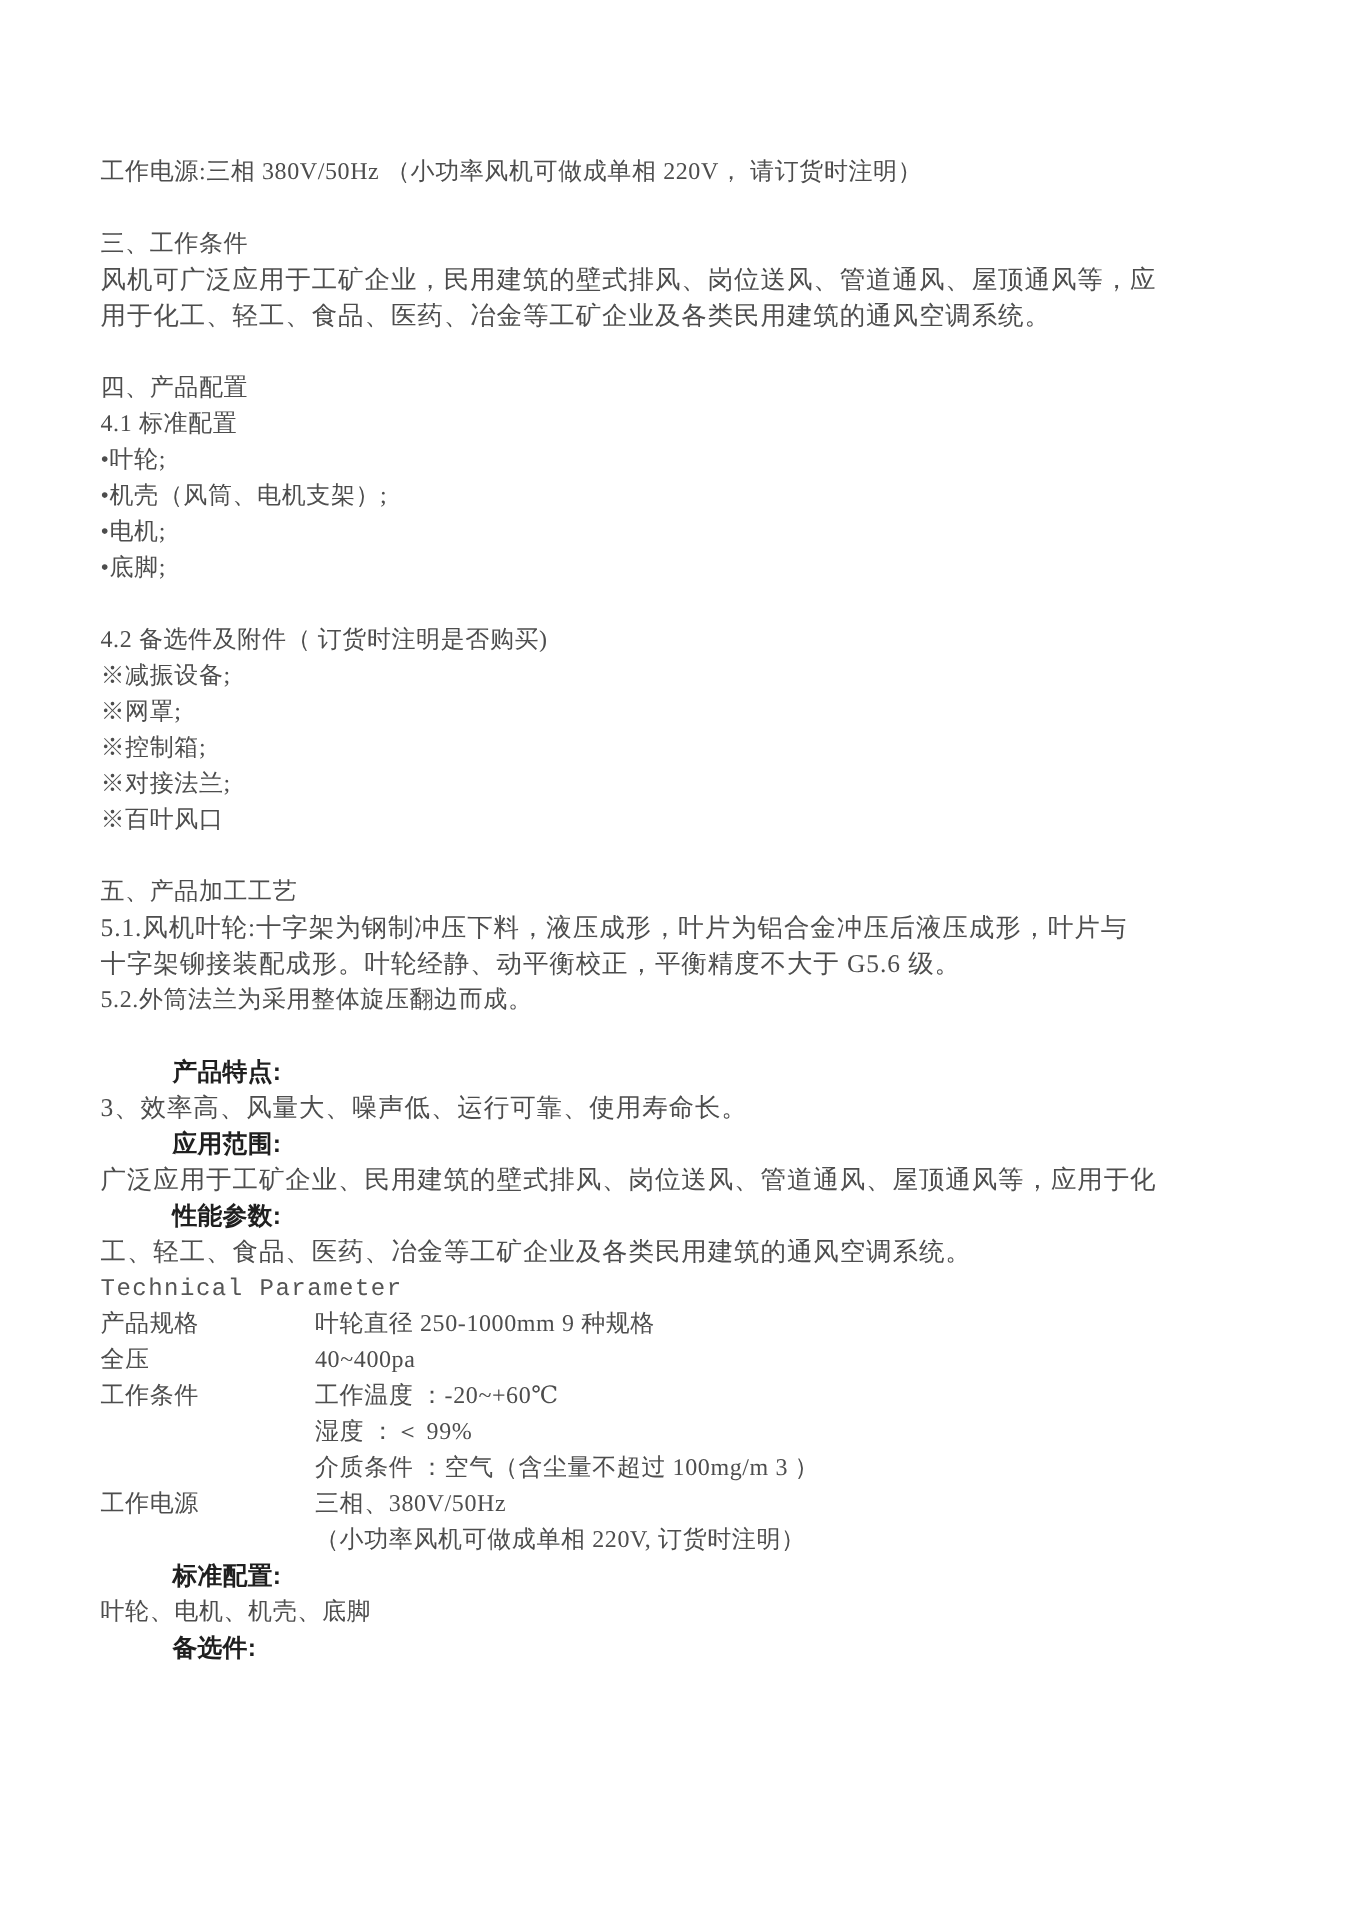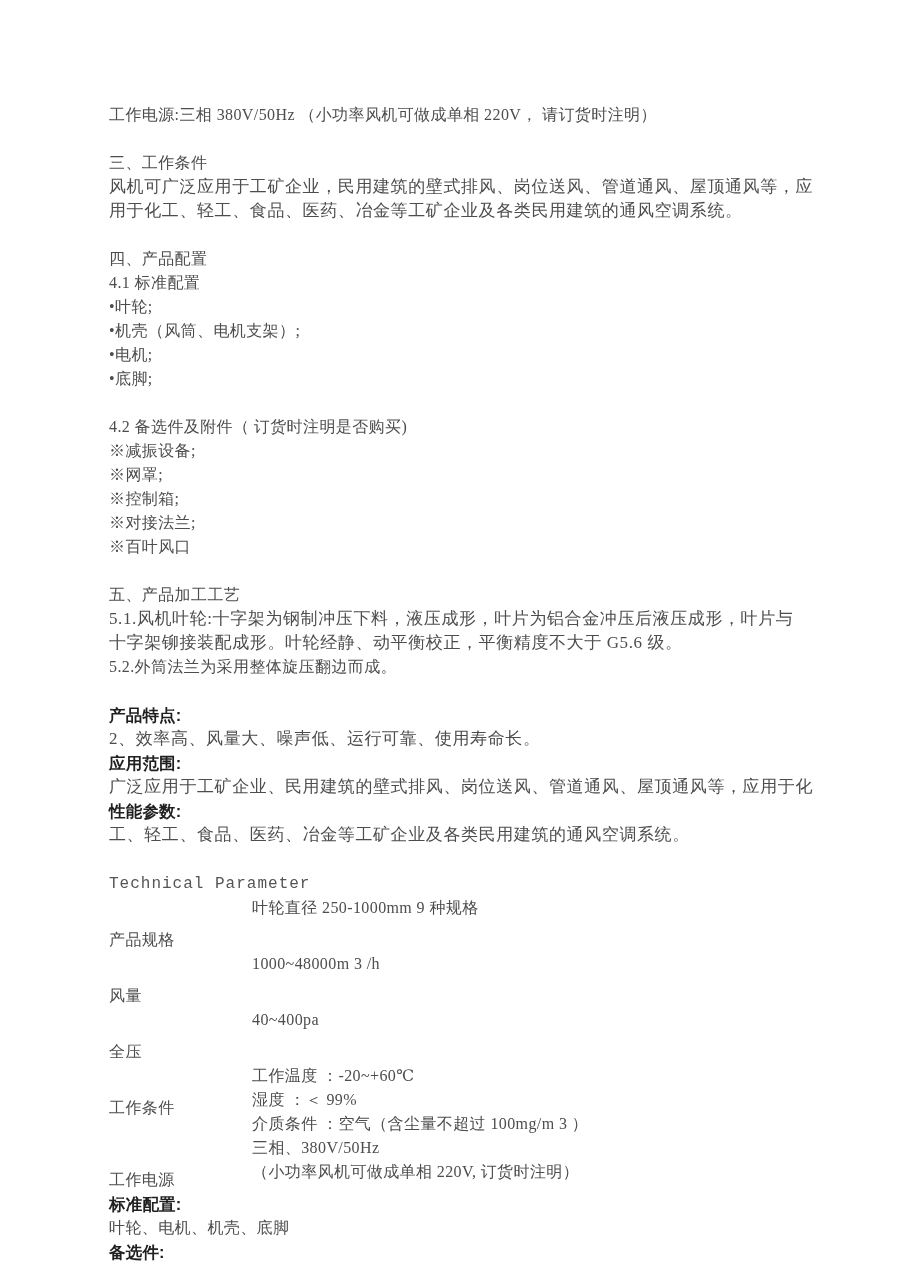--- a/index.html
+++ b/index.html
@@ -5,39 +5,40 @@
   html, body { margin: 0; padding: 0; }
   body {
     width: 900px; height: 1273px;
     background: #ffffff;
     overflow: hidden;
     font-family: "Liberation Serif", "DejaVu Serif", serif;
   }
   .page {
     box-sizing: border-box;
     width: 900px; height: 1112px;
-    padding: 103px 108px 0 109px;
+    padding: 103px 108px 0 67px;
     color: #4d4d4d;
     font-size: 16px;
     line-height: 24px;
     letter-spacing: 0.4px;
   }
   .line { height: 24px; white-space: nowrap; }
   .gap  { height: 24px; }
   .large { font-size: 17px; letter-spacing: 0.6px; }
   .bold-head {
     font-family: "Liberation Sans", "DejaVu Sans", sans-serif;
     font-weight: bold;
     color: #1f1f1f;
     font-size: 16.5px;
     letter-spacing: 0.2px;
+    margin-left: 48px;
   }
-  .mono { font-family: "Liberation Mono", "DejaVu Sans Mono", monospace; letter-spacing: 1px; color: #555; margin-top: 25px; }
+  .mono { font-family: "Liberation Mono", "DejaVu Sans Mono", monospace; letter-spacing: 1px; color: #555; }
   .param-row { display: flex; }
-  .param-label { width: 143px; flex: 0 0 143px; margin-top: 32px; }
+  .param-label { width: 143px; flex: 0 0 143px; }
   .param-value { flex: 1; }
 </style>
 </head>
 <body>
 
 <div class="page">
 
   <div class="line">工作电源:三相 380V/50Hz （小功率风机可做成单相 220V， 请订货时注明）</div>
   <div class="gap"></div>
 
@@ -62,42 +63,36 @@
   <div class="line">※百叶风口</div>
   <div class="gap"></div>
 
   <div class="line">五、产品加工工艺</div>
   <div class="line large">5.1.风机叶轮:十字架为钢制冲压下料，液压成形，叶片为铝合金冲压后液压成形，叶片与</div>
   <div class="line large">十字架铆接装配成形。叶轮经静、动平衡校正，平衡精度不大于 G5.6 级。</div>
   <div class="line">5.2.外筒法兰为采用整体旋压翻边而成。</div>
   <div class="gap"></div>
 
   <div class="line bold-head">产品特点:</div>
-  <div class="line large">2、效率高、风量大、噪声低、运行可靠、使用寿命长。</div>
+  <div class="line large">3、效率高、风量大、噪声低、运行可靠、使用寿命长。</div>
 
   <div class="line bold-head">应用范围:</div>
   <div class="line large">广泛应用于工矿企业、民用建筑的壁式排风、岗位送风、管道通风、屋顶通风等，应用于化</div>
   <div class="line bold-head">性能参数:</div>
 
   <div class="line large">工、轻工、食品、医药、冶金等工矿企业及各类民用建筑的通风空调系统。</div>
   <div class="line mono">Technical Parameter</div>
 
   <div class="param-row">
     <div class="param-label line">产品规格</div>
     <div class="param-value">
       <div class="line">叶轮直径 250-1000mm 9 种规格</div>
     </div>
   </div>
 
-  <div class="param-row">
-    <div class="param-label line">风量</div>
-    <div class="param-value">
-      <div class="line">1000~48000m 3 /h</div>
-    </div>
-  </div>
 
   <div class="param-row">
     <div class="param-label line">全压</div>
     <div class="param-value">
       <div class="line">40~400pa</div>
     </div>
   </div>
 
   <div class="param-row">
     <div class="param-label line">工作条件</div>

